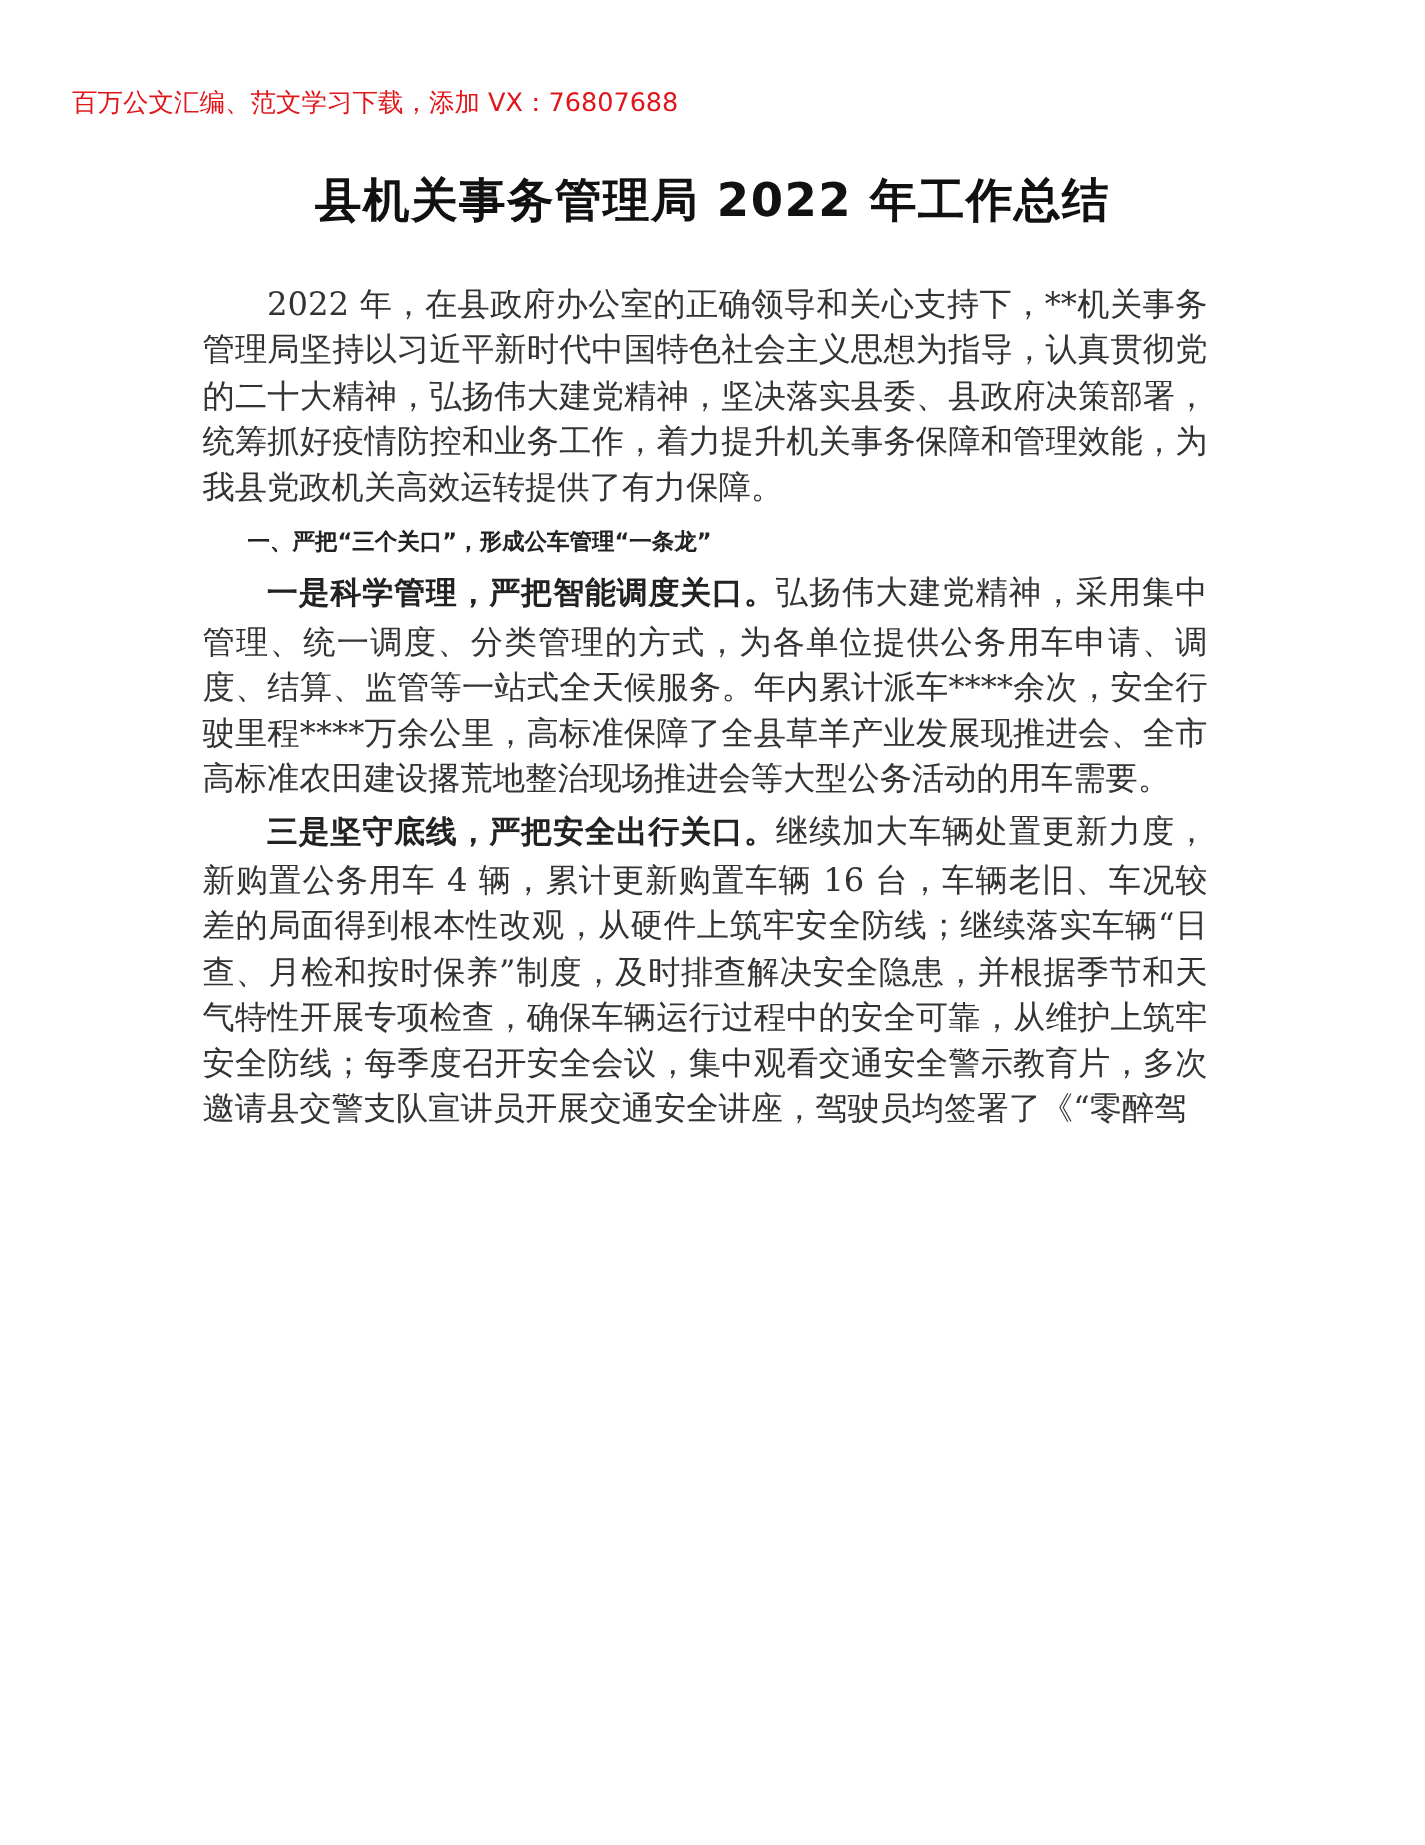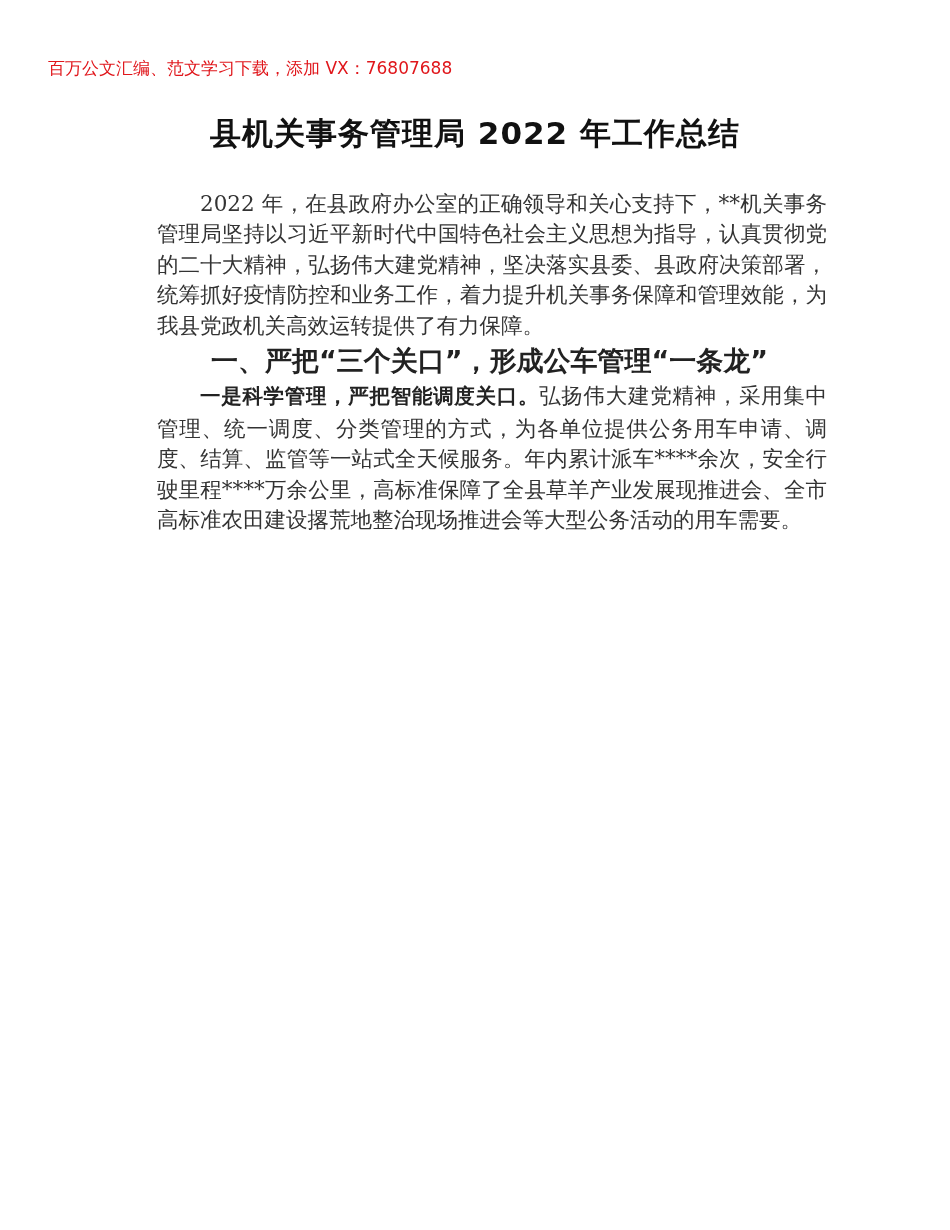--- a/index.html
+++ b/index.html
@@ -8,34 +8,35 @@
   .watermark {
     position: absolute; left: 0; top: 57px; width: 776px; text-align: left;
     color: #e0161b; font-size: 17px; font-family: "DejaVu Sans", sans-serif; letter-spacing: 0px; margin-left: 48px;
   }
   .title {
     position: absolute; left: 0; top: 113px; width: 950px; text-align: center;
     font-family: "DejaVu Sans", sans-serif; font-weight: bold; font-size: 31px; color: #111;
     letter-spacing: 1px;
   }
   .body {
-    position: absolute; left: 157px; top: 189px; width: 670px;
+    position: absolute; left: 135px; top: 189px; width: 670px;
     font-family: "DejaVu Serif", serif; font-size: 21.5px; color: #333; line-height: 30.4px;
     text-align: justify;
   }
   .p { margin: 0; text-indent: 2em; }
   .p.gap { margin-top: 5px; }
-  .h1 { margin: 5px 0 0 0; text-indent: 2em; font-family: "DejaVu Sans", sans-serif; font-weight: bold; color: #222; font-size: 27px; }
+  .h1 { margin: 5px 0 0 0; text-indent: 2em; font-family: "DejaVu Sans", sans-serif; font-weight: bold; color: #222; font-size: 15px; }
   .lead { font-family: Liberation Mono, monospace; font-weight: bold; color: #222; font-size: 20.5px; }
 </style>
 </head>
 <body>
 
 <div class="page">
   <div class="watermark">百万公文汇编、范文学习下载，添加 VX：76807688</div>
   <div class="title">县机关事务管理局 2022 年工作总结</div>
 
   <div class="body">
     <p class="p">2022 年，在县政府办公室的正确领导和关心支持下，**机关事务管理局坚持以习近平新时代中国特色社会主义思想为指导，认真贯彻党的二十大精神，弘扬伟大建党精神，坚决落实县委、县政府决策部署，统筹抓好疫情防控和业务工作，着力提升机关事务保障和管理效能，为我县党政机关高效运转提供了有力保障。</p>
     <p class="h1">一、严把“三个关口”，形成公车管理“一条龙”</p>
     <p class="p gap"><span class="lead">一是科学管理，严把智能调度关口。</span><span>弘扬伟大建党精神，采用集中管理、统一调度、分类管理的方式，为各单位提供公务用车申请、调度、结算、监管等一站式全天候服务。年内累计派车****余次，安全行驶里程****万余公里，高标准保障了全县草羊产业发展现推进会、全市高标准农田建设撂荒地整治现场推进会等大型公务活动的用车需要。</span></p>
+    <p class="p gap"><span class="lead">三是坚守底线，严把安全出行关口。</span><span>继续加大车辆处置更新力度，新购置公务用车 4 辆，累计更新购置车辆 16 台，车辆老旧、车况较差的局面得到根本性改观，从硬件上筑牢安全防线；继续落实车辆“日查、月检和按时保养”制度，及时排查解决安全隐患，并根据季节和天气特性开展专项检查，确保车辆运行过程中的安全可靠，从维护上筑牢安全防线；每季度召开安全会议，集中观看交通安全警示教育片，多次邀请县交警支队宣讲员开展交通安全讲座，驾驶员均签署了《“零醉驾</span></p>
   </div>
 </div>
 
 </body></html>

